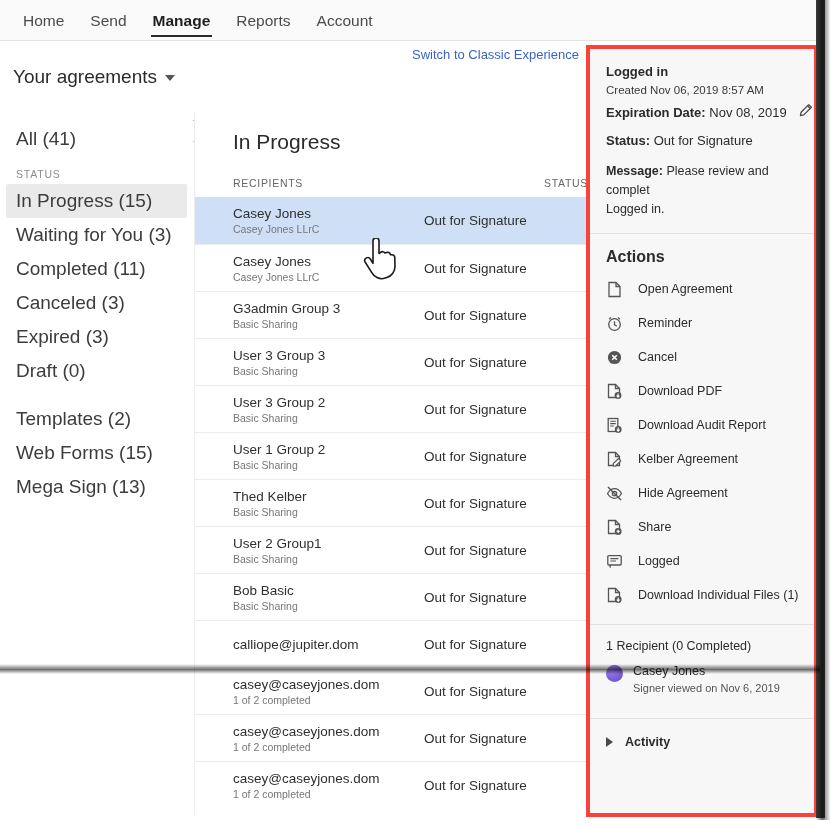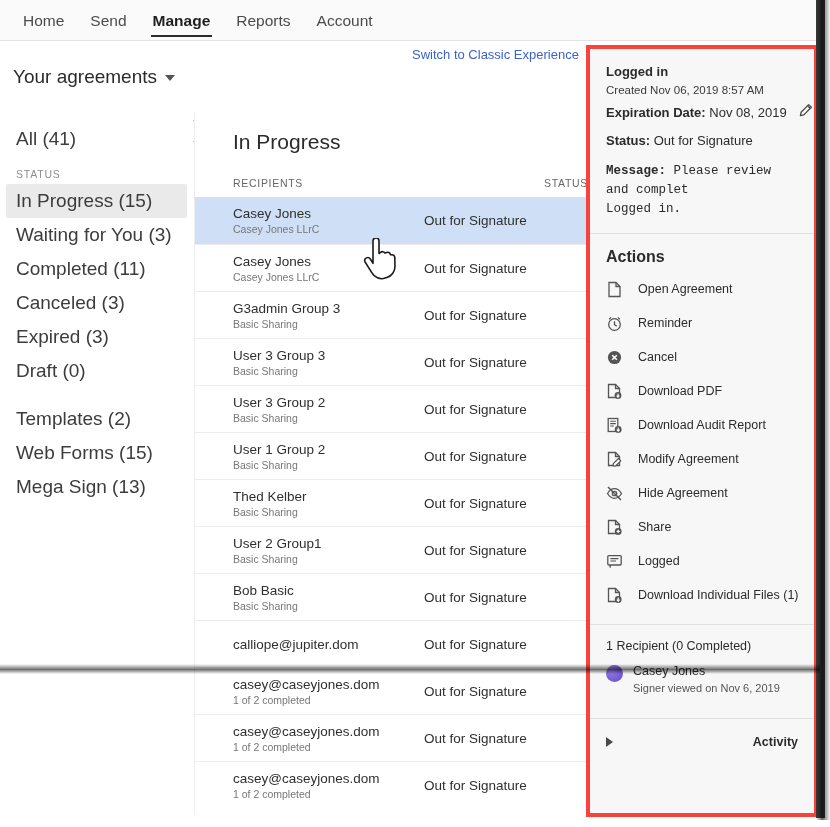--- a/index.html
+++ b/index.html
@@ -143,21 +143,21 @@
     overflow: hidden;
   }
   .panel-inner { position: relative; width: 100%; height: 100%; background: #f7f7f7; }
   .panel-sec { padding: 14px 16px 14px 16px; }
   .panel-div { height: 1px; background: #e2e2e2; margin: 0; }
 
   .p-logged { font-size: 13px; color: #2b2b2b; font-weight: 700; line-height: 18px; }
   .p-created { font-size: 11.5px; color: #3a3a3a; line-height: 18px; }
   .p-line { font-size: 13px; color: #2b2b2b; line-height: 27px; white-space: nowrap; }
   .p-line b { font-weight: 700; }
-  .p-msg { font-size: 12.5px; color: #2b2b2b; line-height: 19px; margin-top: 8px; font-family: Liberation Mono, monospace; }
+  .p-msg { font-size: 12.5px; color: #2b2b2b; line-height: 19px; margin-top: 8px; }
   .pencil { display: inline-block; vertical-align: middle; margin-left: 8px; cursor: pointer; }
 
   .actions-title { font-size: 16px; color: #2b2b2b; font-weight: 700; padding: 14px 16px 6px 16px; }
   .action-item {
     display: flex; align-items: center; gap: 15px;
     padding: 0 16px; height: 34px; cursor: pointer;
     font-size: 12.5px; color: #2b2b2b; white-space: nowrap;
   }
   .ai-icon { width: 17px; height: 17px; flex: none; display: block; }
 
@@ -166,21 +166,21 @@
   .avatar {
     width: 17px; height: 17px; border-radius: 50%; margin-top: 2px; flex: none;
     background: radial-gradient(circle at 32% 30%, #9a7de8 0%, #7b5fd6 55%, #6849c9 100%);
   }
   .recip-name { font-size: 12.5px; color: #2b2b2b; line-height: 17px; }
   .recip-sub { font-size: 11px; color: #555; line-height: 16px; }
 
   .activity-row {
     display: flex; align-items: center; gap: 12px;
     padding: 16px 16px; font-size: 12.5px; color: #2b2b2b;
-    font-weight: 700; cursor: pointer; justify-content: space-between;
+    font-weight: 700; cursor: pointer;
   }
   .chev-right {
     width: 0; height: 0;
     border-top: 5px solid transparent; border-bottom: 5px solid transparent;
     border-left: 7px solid #4a4a4a;
   }
 
   
   .scroll-strip {
     position: absolute; top: 0; right: 5px; width: 9px; height: 818px;
@@ -419,21 +419,21 @@
               <path d="M12.2 10.6v3.3M10.8 12.7 12.2 14.1 13.6 12.7" stroke="#fff" stroke-width="1.1" fill="none"></path>
             </svg>
             <span>Download Audit Report</span>
           </div>
           <div class="action-item">
             <svg class="ai-icon" viewBox="0 0 17 17">
               <path d="M2.5 1.5h7l4 4v9h-11z" fill="none" stroke="#555" stroke-width="1.3"></path>
               <path d="M9.5 1.5v4h4" fill="none" stroke="#555" stroke-width="1.3"></path>
               <path d="M12.5 7.5 14.8 9.8 9.6 15h-2.3v-2.3z" fill="#fff" stroke="#555" stroke-width="1.2" stroke-linejoin="round"></path>
             </svg>
-            <span>Modify Agreement</span>
+            <span>Kelber Agreement</span>
           </div>
           <div class="action-item">
             <svg class="ai-icon" viewBox="0 0 17 17">
               <path d="M1.5 8.5C3.4 5.3 5.8 3.7 8.5 3.7s5.1 1.6 7 4.8c-1.9 3.2-4.3 4.8-7 4.8S3.4 11.7 1.5 8.5z" fill="none" stroke="#555" stroke-width="1.3"></path>
               <circle cx="8.5" cy="8.5" r="2.2" fill="none" stroke="#555" stroke-width="1.3"></circle>
               <path d="M2 2 15 15" stroke="#555" stroke-width="1.5"></path>
             </svg>
             <span>Hide Agreement</span>
           </div>
           <div class="action-item">

